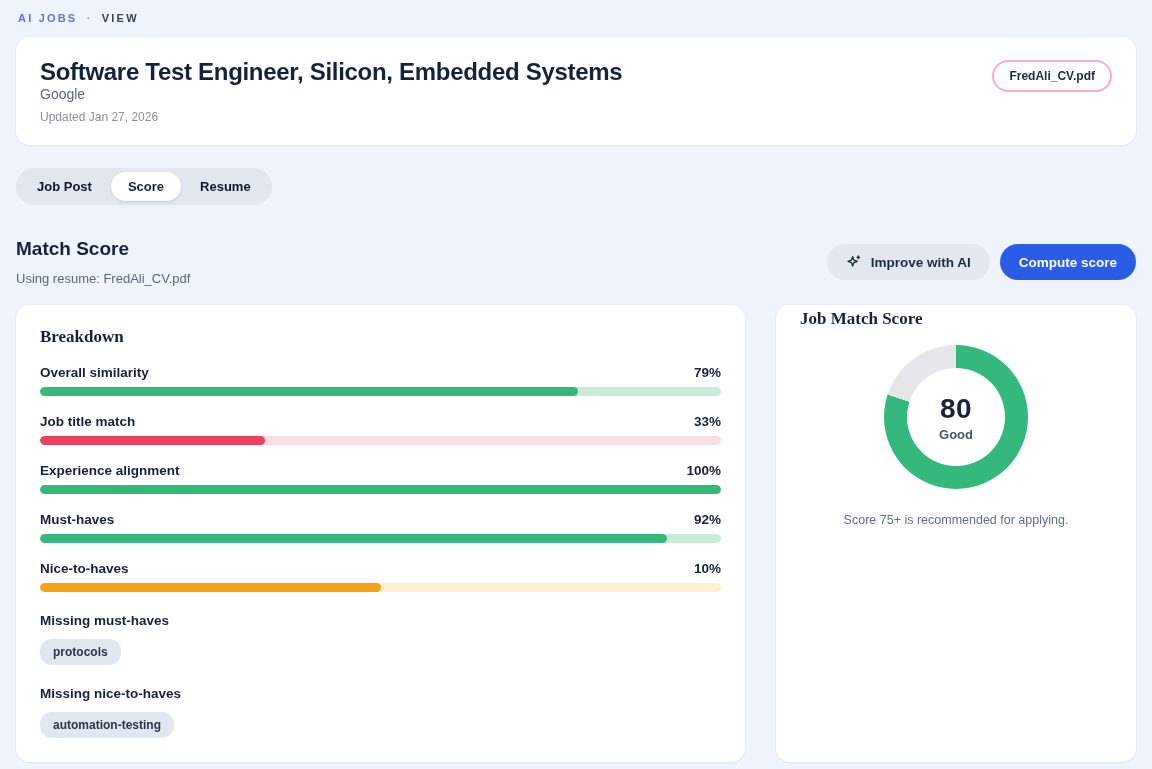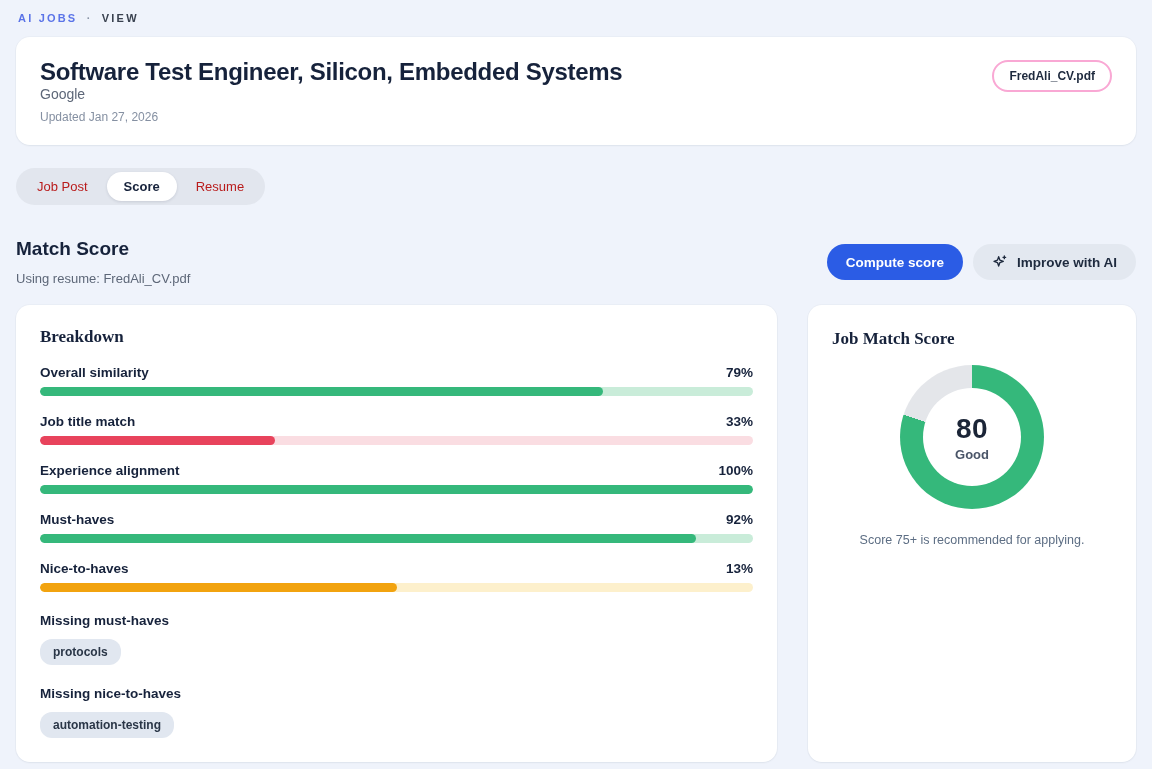--- a/index.html
+++ b/index.html
@@ -40,22 +40,22 @@
     margin-top: 2px; white-space: nowrap; cursor: pointer;
   }
 
   
   .tabs {
     display: inline-flex; background: #e2e6ee; border-radius: 999px;
     padding: 4px; gap: 2px; margin-bottom: 33px;
   }
   .tab {
     border: none; background: transparent; border-radius: 999px;
-    padding: 7px 17px; font-family: inherit; font-size: 13px; font-weight: 400;
-    color: #b91c1c; cursor: pointer;
+    padding: 7px 17px; font-family: inherit; font-size: 13px; font-weight: 700;
+    color: #0f172a; cursor: pointer;
   }
   .tab.active {
     background: #ffffff; color: #16223b; font-weight: 700;
     box-shadow: 0 1px 3px rgba(15,25,50,.12);
   }
 
   
   .section-row {
     display: flex; justify-content: space-between; align-items: center;
     margin-bottom: 19px;
@@ -68,21 +68,21 @@
     font-family: inherit; font-size: 13.5px; font-weight: 700;
     display: inline-flex; align-items: center; gap: 9px; padding: 0 19px;
   }
   .btn-secondary { background: #e3e8f0; color: #1e2a3e; }
   .btn-primary   { background: #2b5ce5; color: #ffffff; }
   .sparkle { display: inline-flex; }
 
   
   .main-row { display: flex; gap: 31px; align-items: stretch; }
   .breakdown-card { flex: 1; padding: 22px 24px 24px; }
-  .score-card { width: 328px; padding: 24px 24px 24px; }
+  .score-card { width: 360px; padding: 4px 24px 24px; }
 
   .card-title { font-size: 17px; font-weight: 700; color: #16223b; font-family: Liberation Serif, serif; }
 
   
   .metric { margin-top: 18px; }
   .metric-head { display: flex; justify-content: space-between; align-items: baseline; margin-bottom: 7px; }
   .metric-label, .metric-value { font-size: 13.5px; font-weight: 700; color: #16223b; }
   .track { height: 9px; border-radius: 5px; overflow: hidden; }
   .fill  { height: 100%; border-radius: 5px; }
 
@@ -132,30 +132,30 @@
     <button class="tab active">Score</button>
     <button class="tab">Resume</button>
   </div>
 
   <div class="section-row">
     <div>
       <h2 class="section-title">Match Score</h2>
       <div class="section-subtitle">Using resume: FredAli_CV.pdf</div>
     </div>
     <div class="actions">
-      <button class="btn btn-primary">Compute score</button>
       <button class="btn btn-secondary">
         <span class="sparkle">
           <svg width="16" height="16" viewBox="0 0 24 24" fill="none" stroke="#1e2a3e" stroke-width="2" stroke-linejoin="round" stroke-linecap="round">
             <path d="M10 4 L11.8 9.2 L17 11 L11.8 12.8 L10 18 L8.2 12.8 L3 11 L8.2 9.2 Z"></path>
             <path d="M18.5 3 v4 M16.5 5 h4"></path>
           </svg>
         </span>
         <span>Improve with AI</span>
       </button>
+      <button class="btn btn-primary">Compute score</button>
     </div>
   </div>
 
   <div class="main-row">
 
     <div class="card breakdown-card">
       <h3 class="card-title">Breakdown</h3>
 
       <div class="metric">
         <div class="metric-head">
@@ -193,21 +193,21 @@
           <span class="metric-value">92%</span>
         </div>
         <div class="track" style="background-color: rgb(201, 236, 217);">
           <div class="fill" style="width: 92%; background-color: rgb(53, 184, 123);"></div>
         </div>
       </div>
 
       <div class="metric">
         <div class="metric-head">
           <span class="metric-label">Nice-to-haves</span>
-          <span class="metric-value">13%</span>
+          <span class="metric-value">10%</span>
         </div>
         <div class="track" style="background-color: rgb(253, 240, 204);">
           <div class="fill" style="width: 50%; background-color: rgb(242, 163, 15);"></div>
         </div>
       </div>
 
       <div class="missing-label">Missing must-haves</div>
       <div class="chip-row">
         <span class="chip">protocols</span>
       </div>

